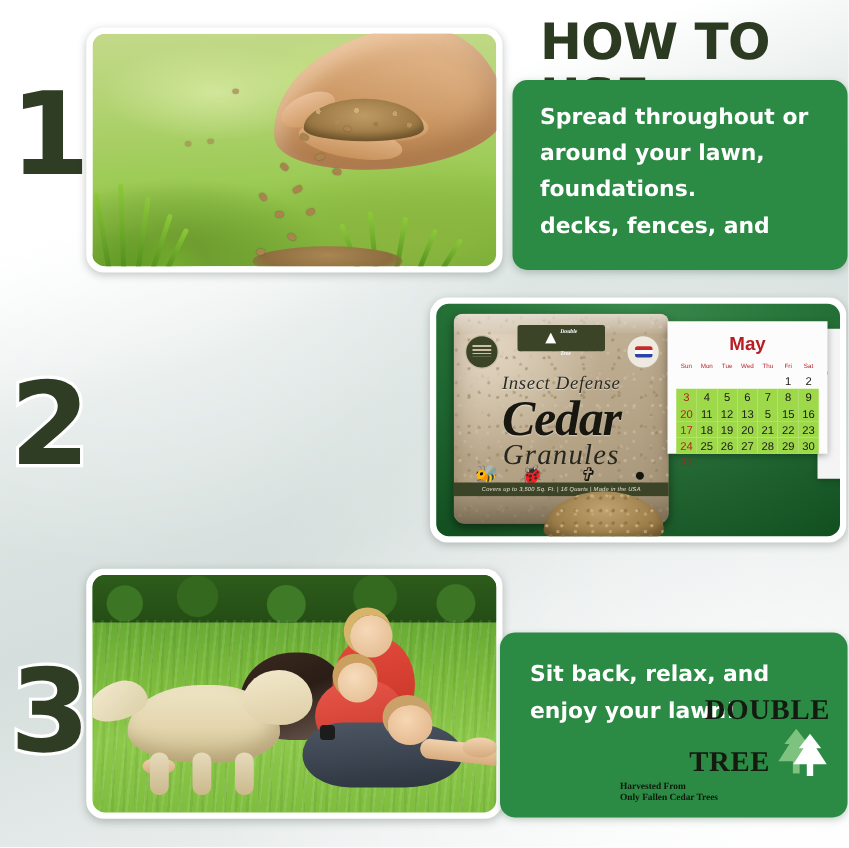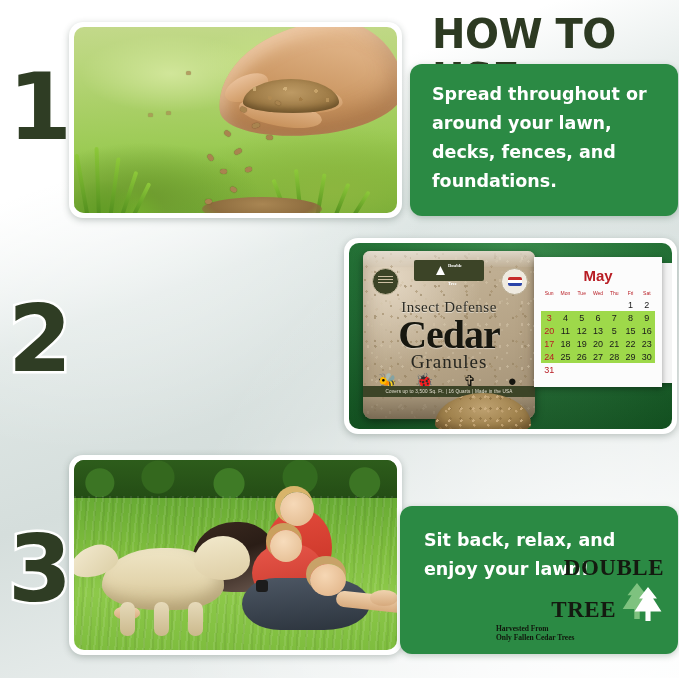--- a/index.html
+++ b/index.html
@@ -100,20 +100,21 @@
   }
   .p2-shade{position:absolute;inset:0;background:radial-gradient(ellipse at 50% 0%, rgba(255,255,255,.12),rgba(0,0,0,.18));}
   .bag{
     position:absolute;left:14px;top:8px;width:172px;height:168px;
     background:
       radial-gradient(circle at 16% 16%,#e3d6c2 0%,rgba(227,214,194,0) 45%),
       linear-gradient(160deg,#cbbba1 0%,#bfae92 30%,#b5a386 60%,#a08f74 100%);
     border-radius:7px 7px 9px 9px;
     box-shadow:0 3px 8px rgba(0,0,0,.45), inset 0 0 18px rgba(90,70,45,.35);
     overflow:hidden;
+    font-style:italic;
   }
   .bag-tex{position:absolute;inset:0;opacity:.55;
     background-image:
       radial-gradient(circle at 8% 12%,#9c8765 0 1.2px,transparent 1.3px),
       radial-gradient(circle at 23% 34%,#d3c4a8 0 1.2px,transparent 1.3px),
       radial-gradient(circle at 41% 18%,#8e7a58 0 1.2px,transparent 1.3px),
       radial-gradient(circle at 57% 43%,#cbbb9e 0 1.2px,transparent 1.3px),
       radial-gradient(circle at 72% 25%,#9a8462 0 1.2px,transparent 1.3px),
       radial-gradient(circle at 88% 50%,#d6c7ab 0 1.2px,transparent 1.3px),
       radial-gradient(circle at 14% 62%,#a08a66 0 1.2px,transparent 1.3px),
@@ -136,42 +137,42 @@
     display:flex;align-items:center;justify-content:center;}
   .seal-r i{display:block;width:14px;height:9px;border-radius:2px;
     background:linear-gradient(180deg,#c62a2a 0 33%,#ffffff 33% 66%,#2a43a8 66% 100%);}
   .bag-l1{position:absolute;left:0;right:0;top:48px;text-align:center;
     font-family:"Liberation Serif",serif;font-size:15px;color:#2b2b24;
     letter-spacing:.5px;text-shadow:0 1px 0 rgba(255,255,255,.5);}
   .bag-l2{position:absolute;left:0;right:0;top:60px;text-align:center;
     font-family:"Liberation Serif",serif;font-weight:bold;font-size:40px;color:#17170f;
     letter-spacing:-1px;text-shadow:0 1px 1px rgba(255,255,255,.45);}
   .bag-l3{position:absolute;left:0;right:0;top:100px;text-align:center;
-    font-family:"Liberation Serif",serif;font-size:19px;color:#262620;letter-spacing:1px;}
+    font-family:"Liberation Serif",serif;font-size:23px;color:#262620;letter-spacing:1px;}
   .pests{position:absolute;left:6px;right:6px;top:122px;display:flex;justify-content:space-around;align-items:flex-end;height:24px;}
   .pest{display:flex;flex-direction:column;align-items:center;}
   .pest .gly{font-size:15px;line-height:15px;color:#15150f;}
   .pest .lbl{font-family:"Liberation Serif",serif;font-size:7px;color:#23231b;margin-top:1px;}
   .bag-strip{position:absolute;left:0;right:0;bottom:22px;height:11px;background:#3c4427;
     display:flex;align-items:center;justify-content:center;}
   .bag-strip span{color:#e9e4d6;font-size:4.6px;letter-spacing:.2px;white-space:nowrap;}
   .bag-bottom{position:absolute;left:0;right:0;bottom:0;height:22px;
     background:linear-gradient(180deg,rgba(150,135,110,.55),rgba(110,96,74,.75));}
   .granule-heap{position:absolute;left:86px;bottom:-6px;width:96px;height:42px;
     background:radial-gradient(ellipse at 50% 35%,#bfa271 0%,#a2844f 50%,#86693a 100%);
     border-radius:50% 50% 45% 45%/75% 75% 25% 25%;
     box-shadow:inset 0 -6px 8px rgba(60,42,18,.45);overflow:hidden;}
   .heap-tex{position:absolute;inset:0;opacity:.8;
     background-image:
       radial-gradient(circle at 20% 30%,#d2b587 0 1.3px,transparent 1.4px),
       radial-gradient(circle at 55% 55%,#8e7143 0 1.3px,transparent 1.4px),
       radial-gradient(circle at 80% 30%,#c7a878 0 1.3px,transparent 1.4px);
     background-size:12px 12px,10px 10px,14px 14px;}
   .cal{
-    position:absolute;right:10px;top:14px;width:128px;height:130px;background:#fcfcfc;
+    position:absolute;right:10px;top:14px;width:128px;height:106px;background:#fcfcfc;
     box-shadow:0 2px 6px rgba(0,0,0,.35);padding:6px 7px;box-sizing:border-box;}
   .cal-month{text-align:center;color:#b81d24;font-weight:bold;font-size:15px;margin:4px 0 5px;}
   table.cal-grid{width:100%;border-collapse:collapse;table-layout:fixed;}
   table.cal-grid th{color:#b81d24;font-size:5px;font-weight:normal;padding-bottom:2px;}
   table.cal-grid td{text-align:center;font-size:9px;color:#1a1a1a;height:13px;padding:0;}
   table.cal-grid td.sun{color:#b81d24;}
   table.cal-grid td.hl{background:#9ed94a;}
   .cal2{position:absolute;right:-16px;top:20px;width:34px;height:120px;background:#f4f4f4;
     box-shadow:0 2px 5px rgba(0,0,0,.25);}
   .cal2 i{display:block;margin:34px 0 0 6px;width:2px;height:3px;background:#b81d24;}
@@ -317,22 +318,22 @@
       <div class="gdot" style="left:201px;top:74px;width:6px;height:4px;transform:rotate(18deg)"></div>
       <div class="gdot" style="left:112px;top:44px;width:5px;height:4px;opacity:.7"></div>
       <div class="gdot" style="left:92px;top:84px;width:5px;height:4px;opacity:.6"></div>
       <div class="gdot" style="left:74px;top:86px;width:5px;height:4px;opacity:.6"></div>
     </div>
   </div>
 
   <div class="panel panel1">
     <p>Spread throughout or</p>
     <p>around your lawn,</p>
+    <p>foundations.</p>
     <p>decks, fences, and</p>
-    <p>foundations.</p>
   </div>
 
 
   <div class="card card2">
     <div class="inner photo2">
       <div class="p2-shade"></div>
 
       <div class="bag">
         <div class="bag-tex"></div>
         <div class="bag-top"></div>

